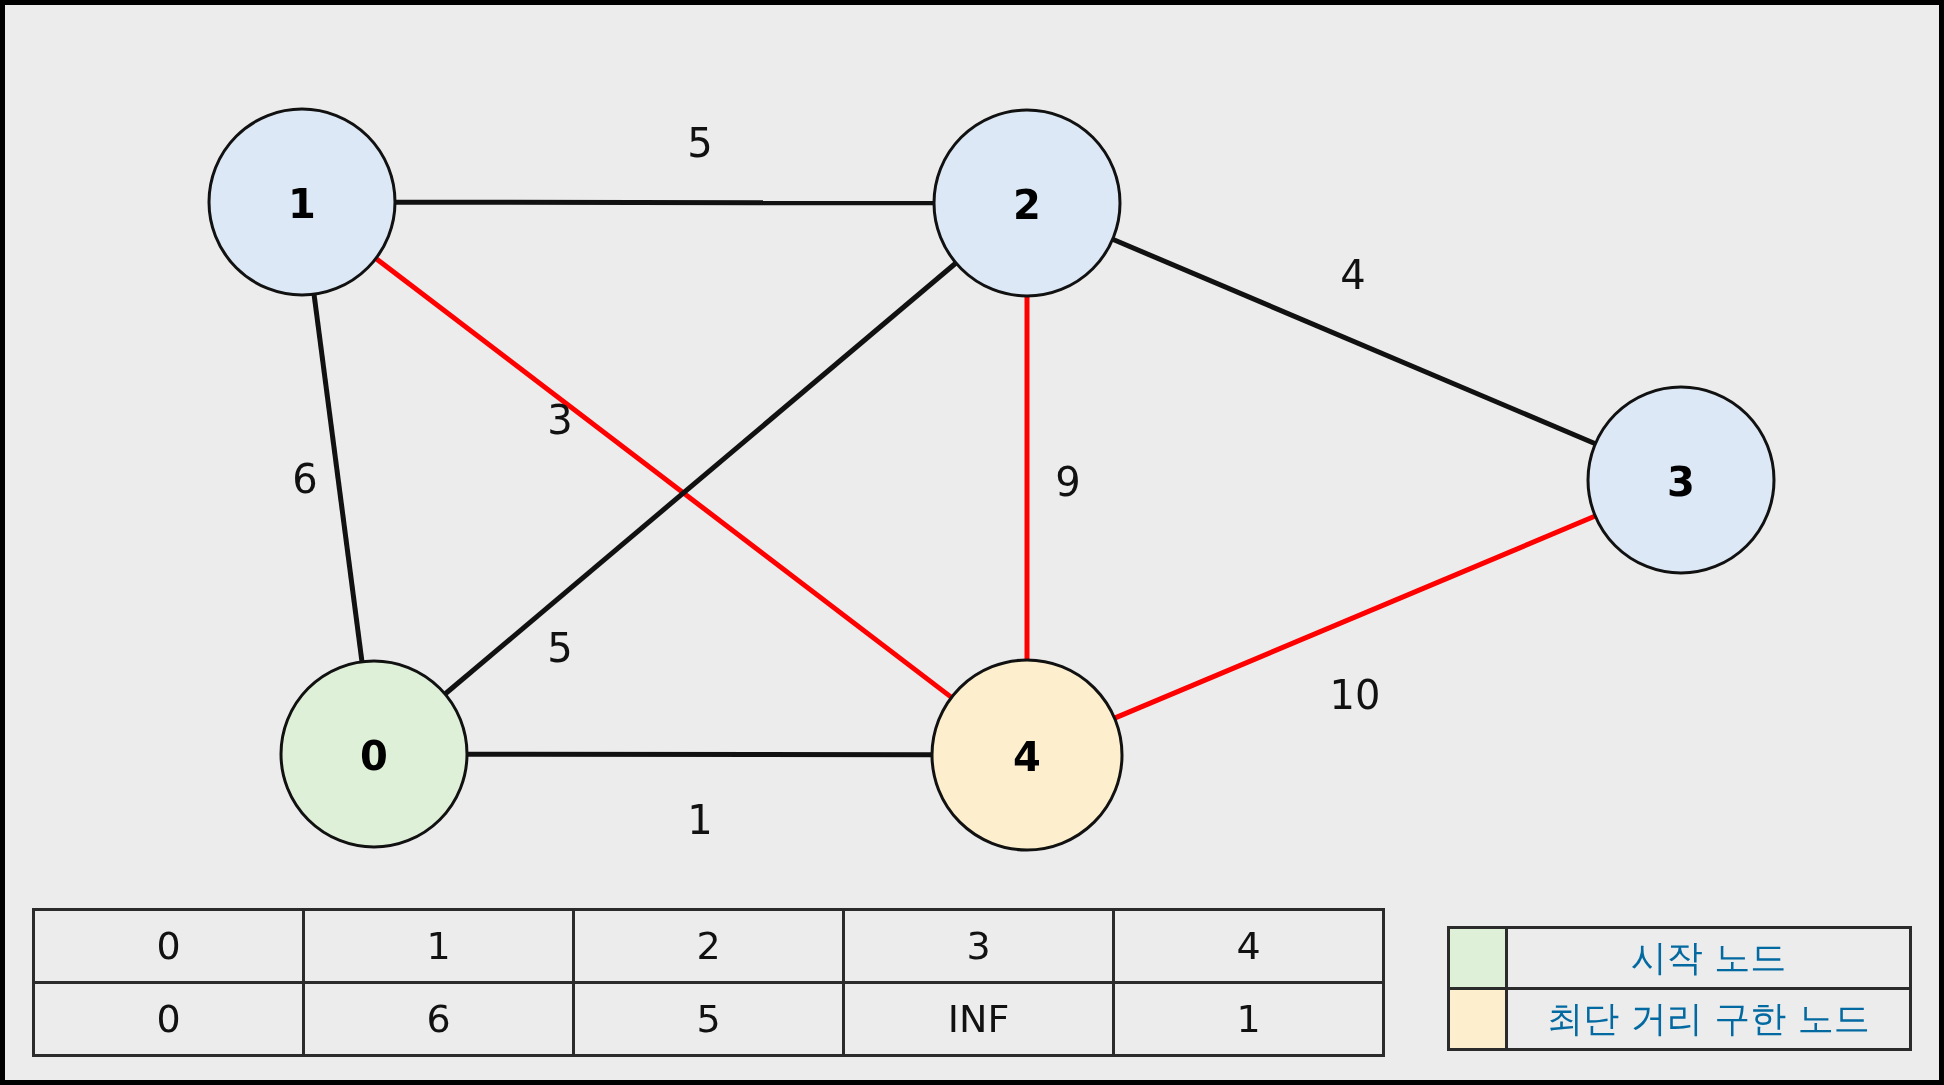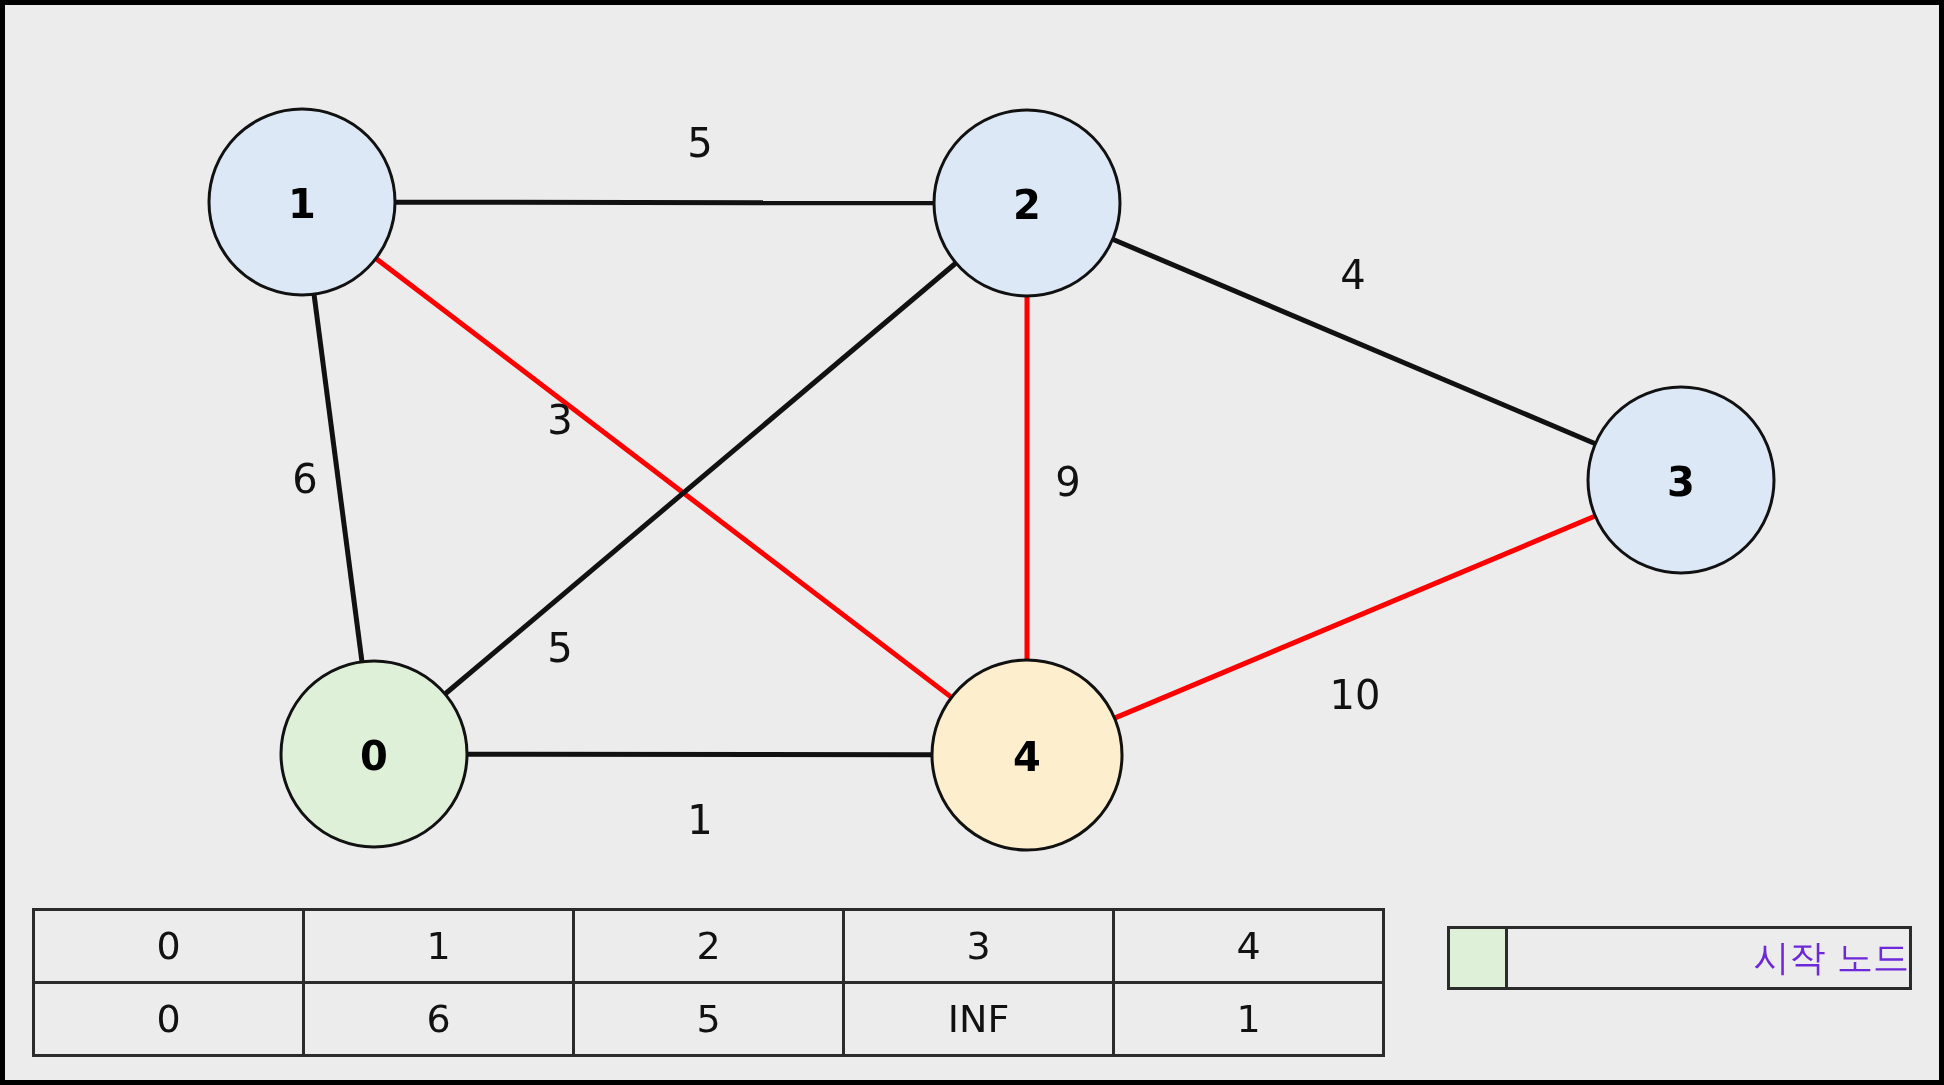--- a/index.html
+++ b/index.html
@@ -86,24 +86,24 @@
   #legend td {
     border: 3px solid #2b2b2b;
     height: 58px;
     padding: 0;
     vertical-align: middle;
   }
   #legend td.swatch {
     width: 55px;
   }
   #legend td.legend-text {
-    text-align: right;
+    text-align: center;
     font-family: "DejaVu Sans", "Liberation Sans", sans-serif;
     font-size: 36px;
-    color: #6d28d9;
+    color: #0369a1;
     background: #ececec;
   }
 </style>
 </head>
 <body>
 
 <div id="canvas">
 
   <svg id="graph-svg" viewBox="0 0 1944 1085" xmlns="http://www.w3.org/2000/svg">
     <g id="edges-layer">
@@ -168,16 +168,20 @@
         </tr>
     </tbody>
   </table>
 
   <table id="legend">
     <tbody id="legend-body">
         <tr>
           <td class="swatch" style="background: rgb(223, 240, 216);"></td>
           <td class="legend-text">시작 노드</td>
         </tr>
+        <tr>
+          <td class="swatch" style="background: rgb(253, 239, 205);"></td>
+          <td class="legend-text">최단 거리 구한 노드</td>
+        </tr>
       </tbody>
   </table>
 
 </div>
 
 </body></html>

